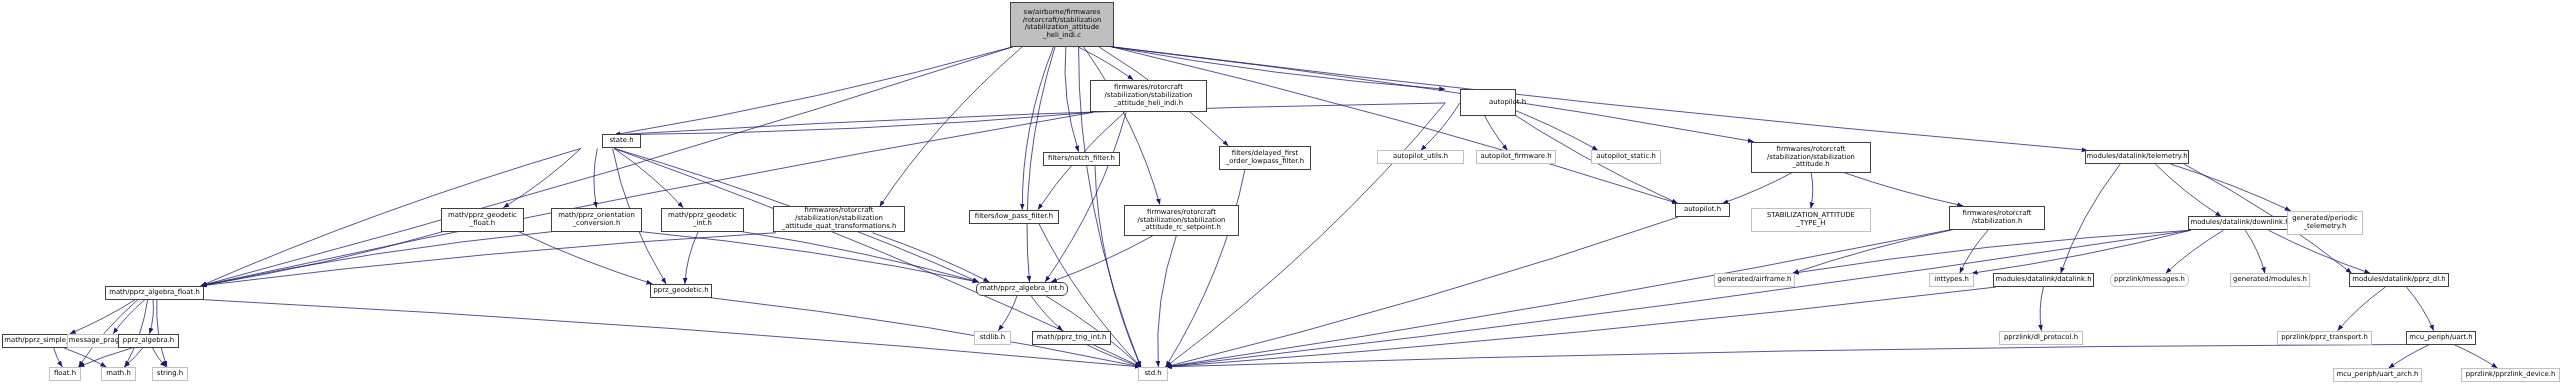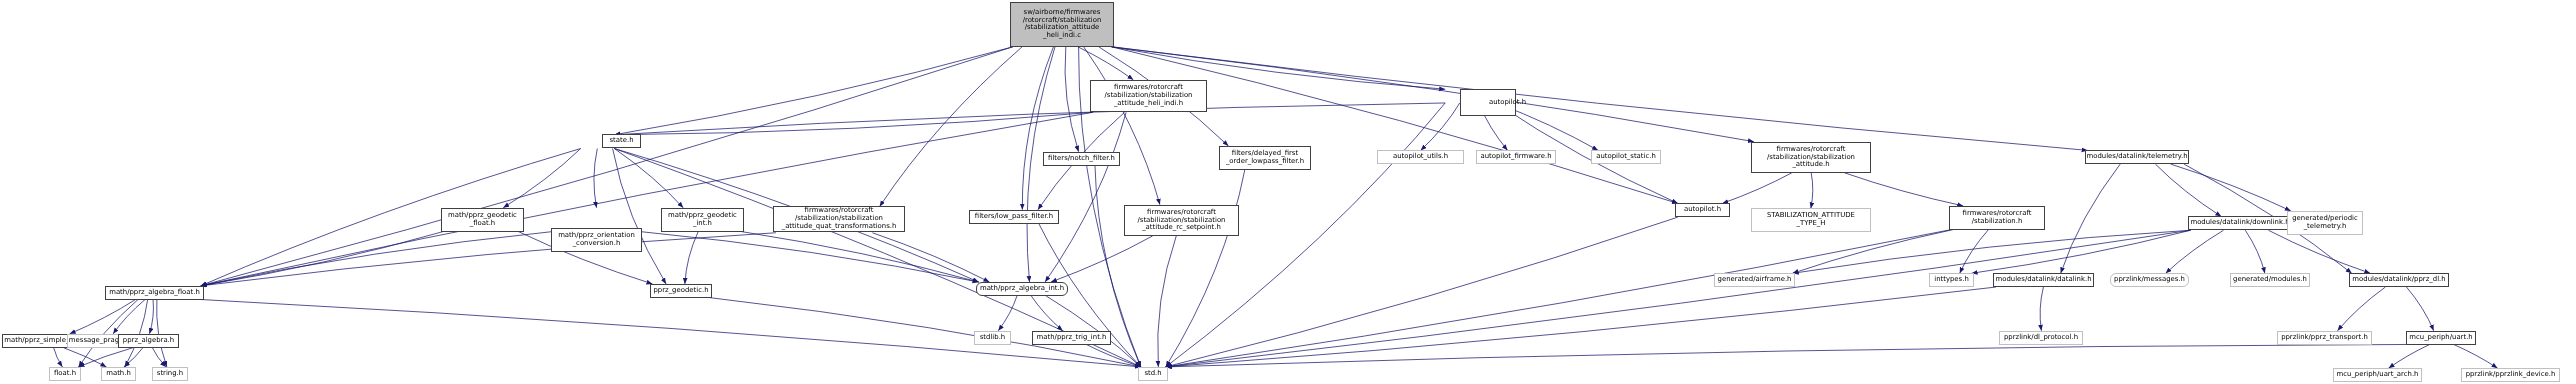--- a/index.html
+++ b/index.html
@@ -119,21 +119,21 @@
       <div class="node solid" style="left: 1090px; top: 80px; width: 117px; height: 32px; font-size: 6.9px;">firmwares/rotorcraft
 /stabilization/stabilization
 _attitude_heli_indi.h</div>
       <div class="node solid" style="left: 1460px; top: 89px; width: 56px; height: 27px; font-size: 6.9px; padding-left: 39px;">autopilot.h</div>
       <div class="node grey" style="left: 1377px; top: 150px; width: 87px; height: 13.7px; font-size: 6.9px;">autopilot_utils.h</div>
       <div class="node grey" style="left: 1476px; top: 150px; width: 80px; height: 13.7px; font-size: 6.9px;">autopilot_firmware.h</div>
       <div class="node grey" style="left: 1591px; top: 150px; width: 70px; height: 13.7px; font-size: 6.9px;">autopilot_static.h</div>
       <div class="node solid" style="left: 578px; top: 134px; width: 39px; height: 13.7px; font-size: 6.9px; margin-left: 24px;">state.h</div>
       <div class="node solid" style="left: 441px; top: 208px; width: 83px; height: 24px; font-size: 6.9px;">math/pprz_geodetic
 _float.h</div>
-      <div class="node solid" style="left: 551px; top: 208px; width: 91px; height: 24px; font-size: 6.9px; margin-top: 20px;">math/pprz_orientation
+      <div class="node solid" style="left: 551px; top: 208px; width: 91px; height: 24px; font-size: 6.9px;">math/pprz_orientation
 _conversion.h</div>
       <div class="node solid" style="left: 661px; top: 208px; width: 83px; height: 24px; font-size: 6.9px;">math/pprz_geodetic
 _int.h</div>
       <div class="node solid" style="left: 773px; top: 206px; width: 132px; height: 26px; font-size: 6.9px;">firmwares/rotorcraft
 /stabilization/stabilization
 _attitude_quat_transformations.h</div>
       <div class="node solid" style="left: 1043px; top: 152px; width: 77px; height: 13.7px; font-size: 6.9px;">filters/notch_filter.h</div>
       <div class="node solid" style="left: 1219px; top: 146px; width: 92px; height: 24px; font-size: 6.9px;">filters/delayed_first
 _order_lowpass_filter.h</div>
       <div class="node solid" style="left: 969px; top: 210px; width: 90px; height: 13.7px; font-size: 6.9px;">filters/low_pass_filter.h</div>

